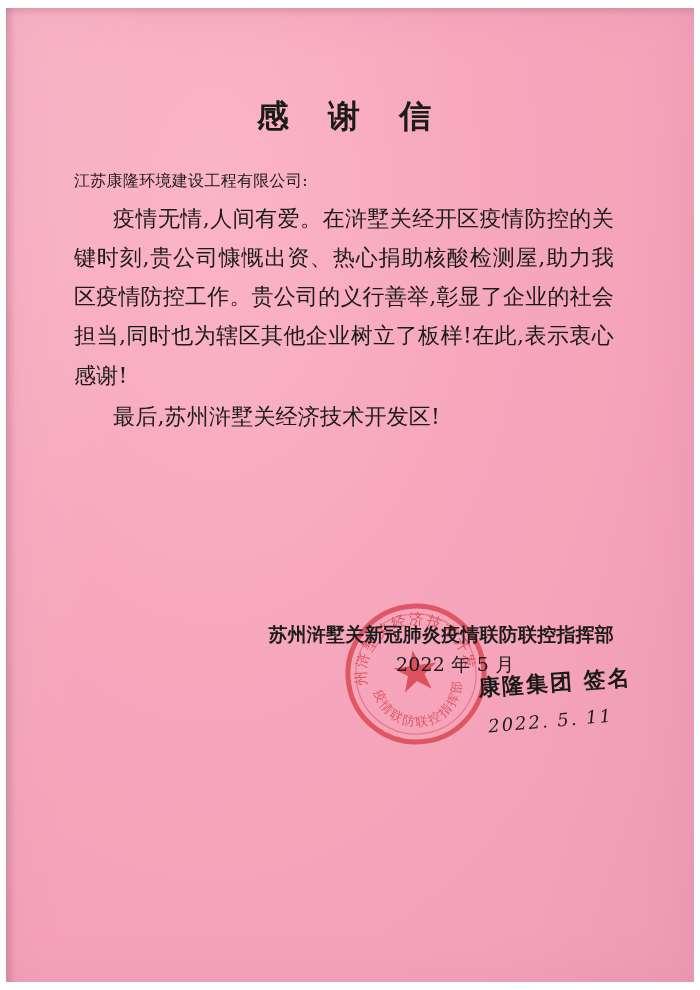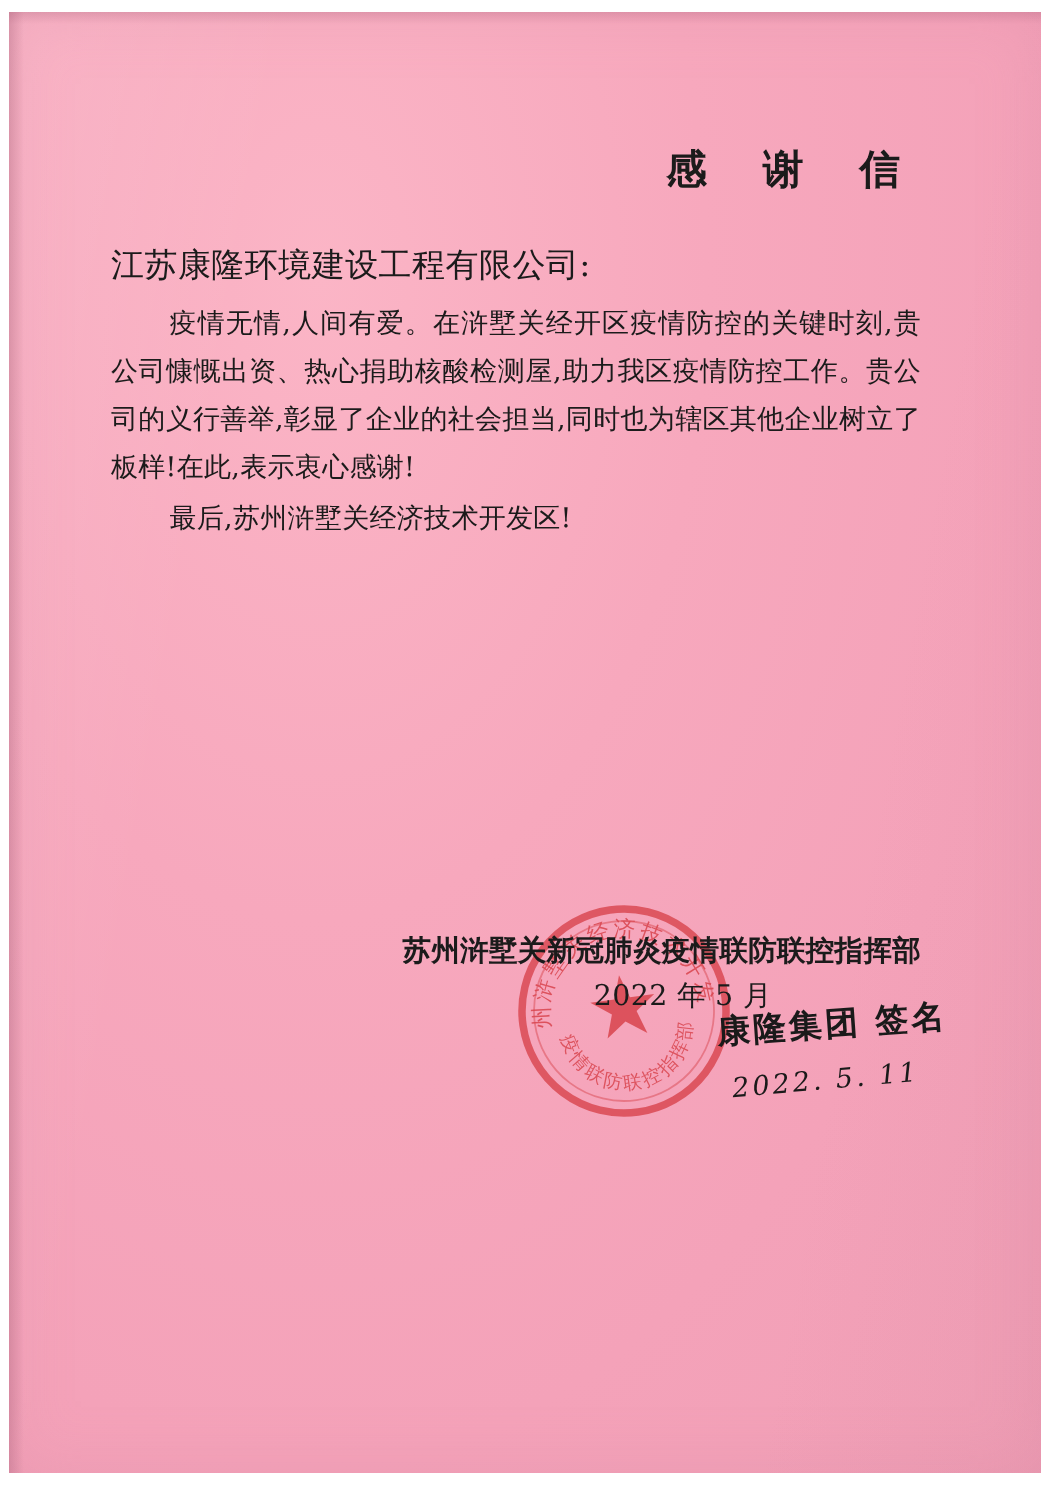--- a/index.html
+++ b/index.html
@@ -54,36 +54,36 @@
 
   
   .doc-body {
     position: absolute;
     left: 74px;
     top: 95px;
     width: 540px;
     color: #1b1b1b;
   }
   .doc-title {
-    text-align: right;
-    font-size: 27px;
+    text-align: center;
+    font-size: 32px;
     font-weight: bold;
     letter-spacing: 14px;
     text-indent: 14px;
     margin: 0 0 30px 0;
     font-family: "DejaVu Serif", "Liberation Serif", serif;
   }
   .salutation {
-    font-size: 22px;
+    font-size: 16px;
     line-height: 1.5;
     margin: 0 0 6px 0;
     letter-spacing: 0.3px;
   }
   .para {
-    font-size: 18px;
+    font-size: 22px;
     line-height: 1.78;
     margin: 0 0 2px 0;
     text-indent: 39px;
     text-align: justify;
     letter-spacing: 0.2px;
   }
 
   
   .signature-block {
     position: absolute;

